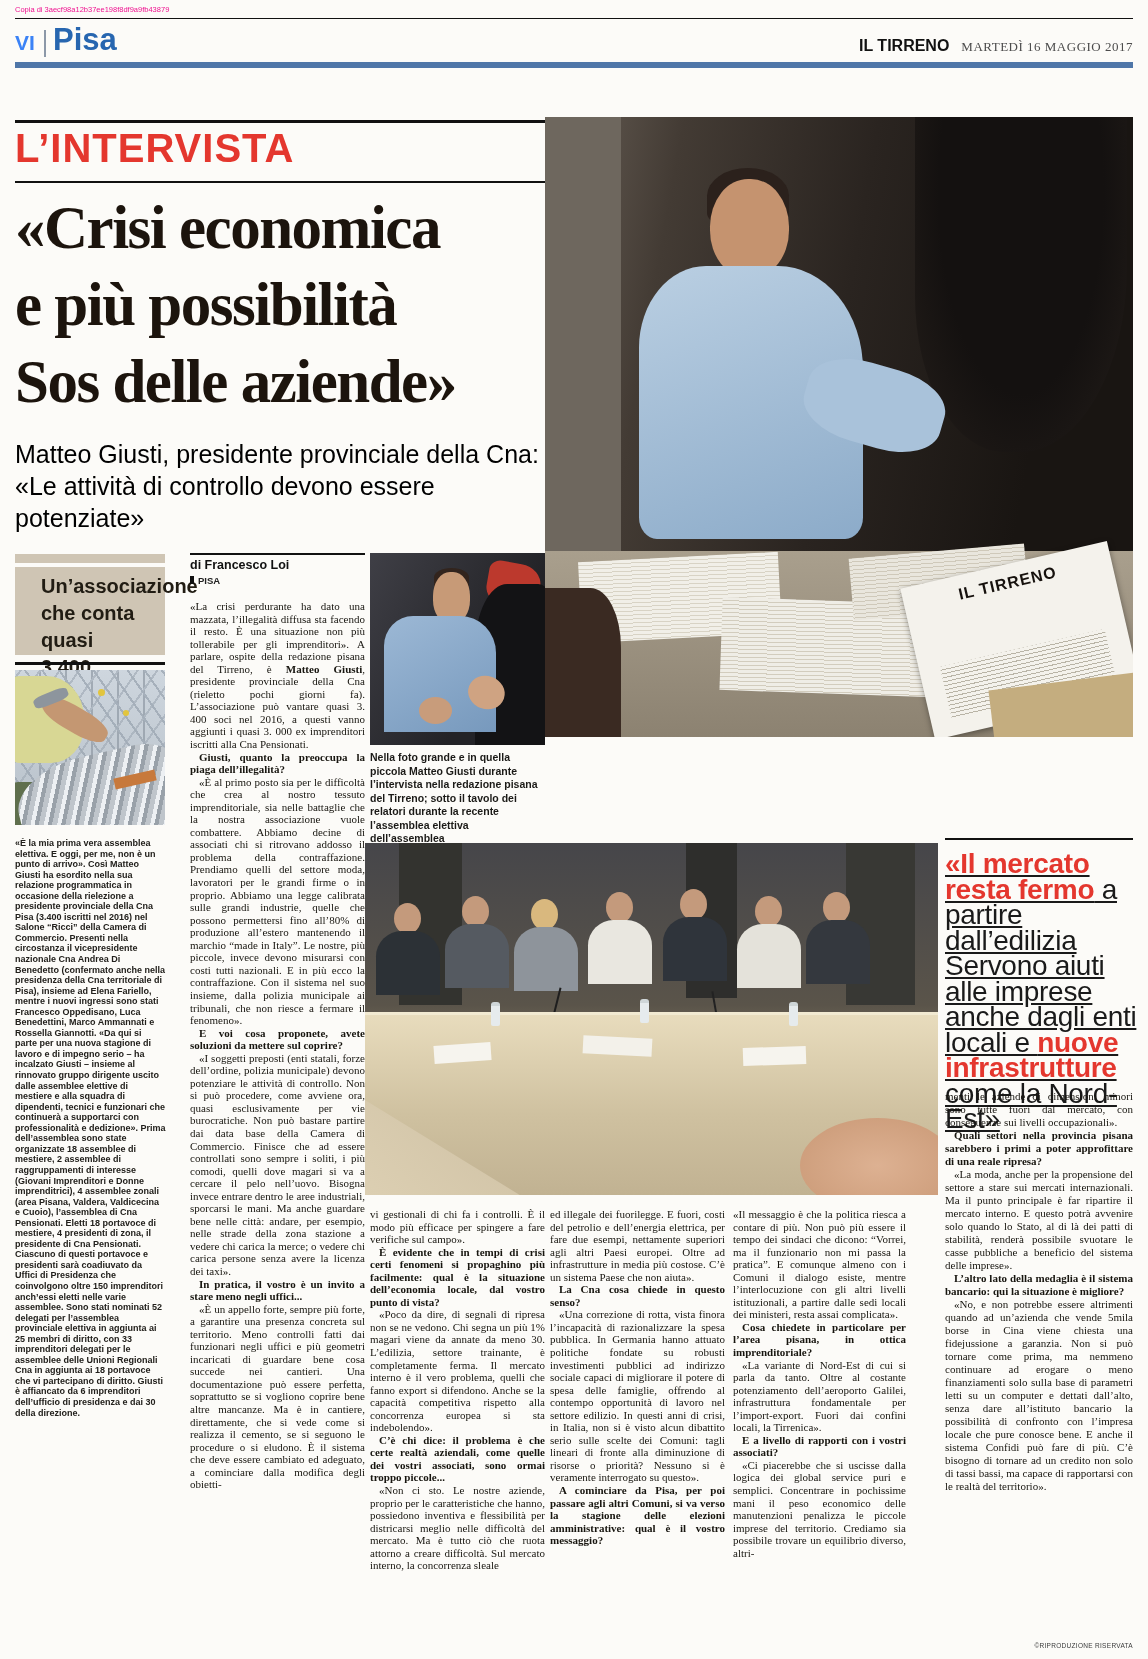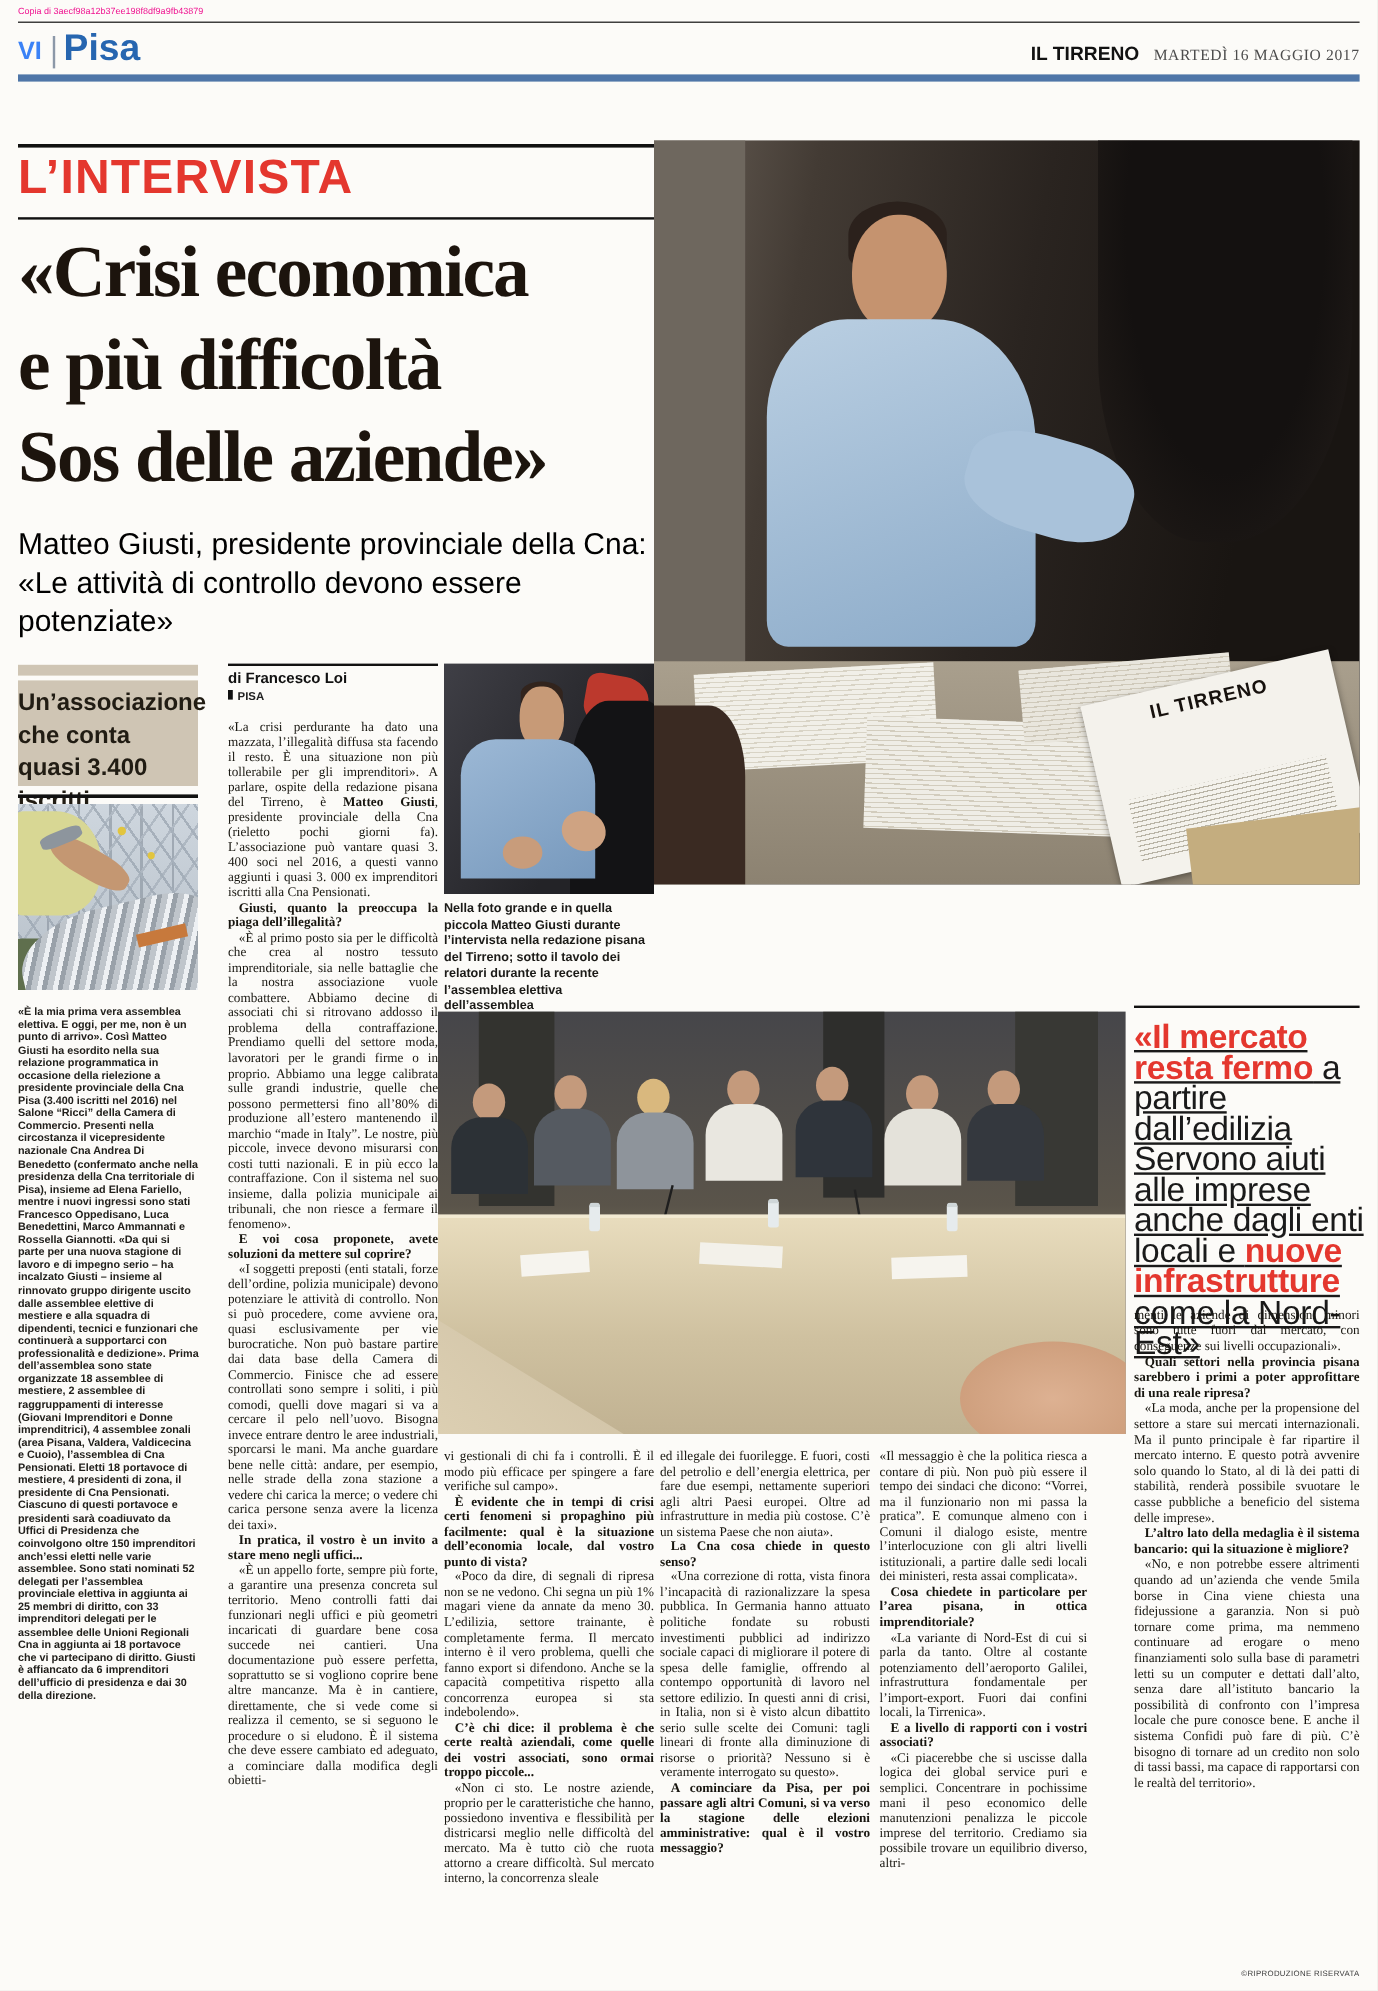--- a/index.html
+++ b/index.html
@@ -23,21 +23,21 @@
   .krule1{left:15px;top:120px;width:530px;height:3px;background:#111;}
   .kicker{left:15px;top:126px;width:530px;font-family:"Liberation Sans",sans-serif;font-weight:bold;
           font-size:40px;letter-spacing:1px;color:#e4372e;}
   .krule2{left:15px;top:181px;width:530px;height:2px;background:#111;}
   .headline{left:15px;top:189px;width:535px;font-weight:bold;font-size:61px;line-height:77px;
             letter-spacing:-1.5px;color:#1c140d;}
   .deck{left:15px;top:438px;width:535px;font-family:"Liberation Sans",sans-serif;font-size:25px;line-height:32px;color:#000000;}
 
   
   .sb-band{left:15px;top:554px;width:150px;height:9px;background:#cfc5b4;}
-  .sb-box{left:15px;top:567px;width:150px;height:88px;background:#cfc5b4;padding:6px 0;}
+  .sb-box{left:15px;top:567px;width:150px;height:88px;background:#cfc5b4;padding:6px 26px;}
   .sb-title{font-family:"Liberation Sans",sans-serif;font-weight:bold;font-size:20px;line-height:27px;color:#211c13;}
   .sb-rule{left:15px;top:662px;width:150px;height:3px;background:#111;}
   .sb-text{left:15px;top:838px;width:151px;height:776px;font-family:"Liberation Sans",sans-serif;
            font-weight:bold;font-size:9px;line-height:10.55px;color:#22201c;text-align:left;overflow:hidden;}
 
   
   .by-rule{left:190px;top:553px;width:175px;height:2px;background:#111;}
   .byline{left:190px;top:558px;width:175px;font-family:"Liberation Sans",sans-serif;font-weight:bold;font-size:12.5px;color:#111;}
   .byplace{left:190px;top:575px;width:175px;font-family:"Liberation Sans",sans-serif;font-size:9.5px;font-weight:bold;color:#222;}
   .bymark{display:inline-block;width:4px;height:8px;background:#111;margin-right:4px;}
@@ -140,21 +140,21 @@
     <span class="masthead" data-name="masthead">IL TIRRENO</span>
     <span class="issuedate" data-name="issue-date">MARTEDÌ 16 MAGGIO 2017</span>
   </div>
   <div class="abs bluebar" data-name="header-blue-bar"></div>
 
   <div class="abs krule1" data-name="kicker-rule-top"></div>
   <div class="abs kicker" data-name="kicker">L’INTERVISTA</div>
   <div class="abs krule2" data-name="kicker-rule-bottom"></div>
   <div class="abs headline" data-name="headline">
       <div data-name="text-line">«Crisi economica</div>
-      <div data-name="text-line">e più difficoltà</div>
+      <div data-name="text-line">e più possibilità</div>
       <div data-name="text-line">Sos delle aziende»</div>
     </div>
   <div class="abs deck" data-name="deck">
       <div data-name="text-line">Matteo Giusti, presidente provinciale della Cna:</div>
       <div data-name="text-line">«Le attività di controllo devono essere potenziate»</div>
     </div>
 
   <div id="ph-main" class="photo" data-name="photo-interview-large">
     <div class="mp-wall" data-name="wall"></div>
     <div class="mp-coat" data-name="hanging-coat"></div>

